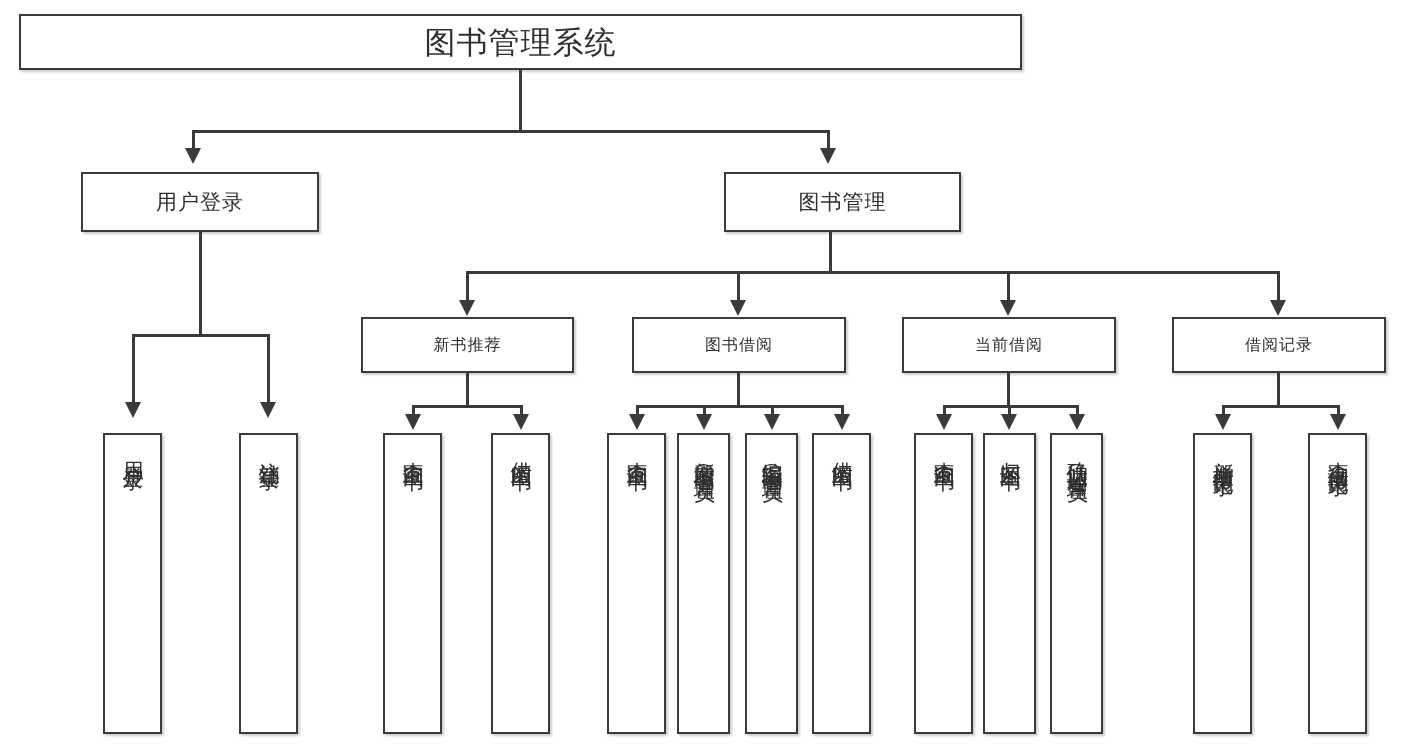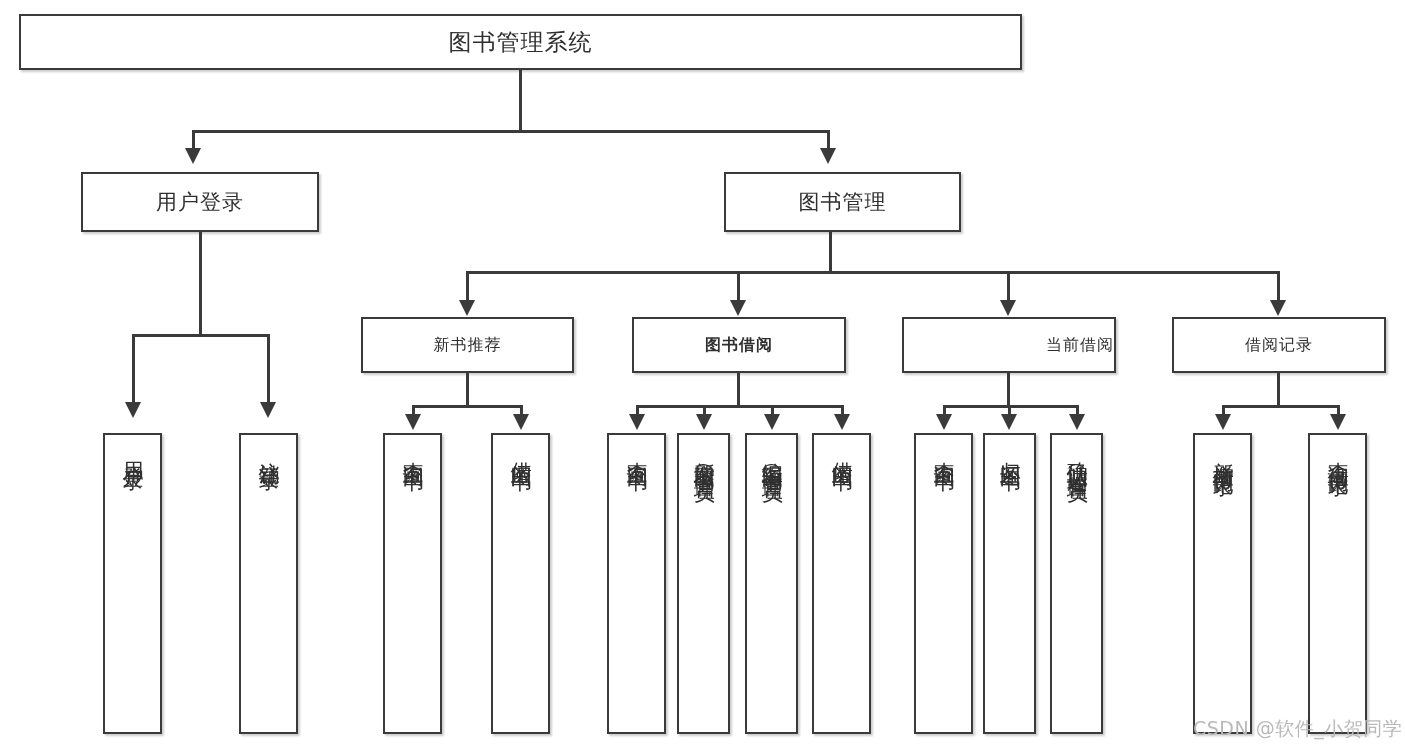--- a/index.html
+++ b/index.html
@@ -29,21 +29,21 @@
     box-shadow:2px 2px 2px rgba(0,0,0,0.20);
     color:#2f2f2f;
   }
   .node .label{
     display:block;
     text-align:center;
     letter-spacing:1px;
     line-height:1.25;
     white-space:nowrap;
   }
-  .node.root .label{font-size:23px;}
+  .node.root .label{font-size:31px;}
   .node.lvl2 .label{font-size:21px;}
   .node.lvl3 .label{font-size:16px;}
 
   
   .node.vtext{
     align-items:flex-start;
     padding-top:10px;
   }
   .node.vtext .label{
     writing-mode:vertical-rl;
@@ -121,24 +121,24 @@
   <div class="ln v" style="left:737px;top:271px;height:32px;"></div>
   <div class="arrow" style="left:730px;top:300px;"></div>
   <div class="ln v" style="left:1007px;top:271px;height:32px;"></div>
   <div class="arrow" style="left:1000px;top:300px;"></div>
   <div class="ln v" style="left:1277px;top:271px;height:32px;"></div>
   <div class="arrow" style="left:1270px;top:300px;"></div>
 
   <div class="node lvl3" style="left:361px;top:317px;width:213px;height:56px;">
     <span class="label">新书推荐</span>
   </div>
-  <div class="node lvl3" style="left:632px;top:317px;width:214px;height:56px;font-weight:bold;">
+  <div class="node lvl3" style="left:632px;top:317px;width:214px;height:56px;">
     <span class="label">图书借阅</span>
   </div>
-  <div class="node lvl3" style="left:902px;top:317px;width:214px;height:56px;justify-content:flex-end;">
+  <div class="node lvl3" style="left:902px;top:317px;width:214px;height:56px;">
     <span class="label">当前借阅</span>
   </div>
   <div class="node lvl3" style="left:1172px;top:317px;width:214px;height:56px;">
     <span class="label">借阅记录</span>
   </div>
 
   <div class="ln v" style="left:466px;top:373px;height:35px;"></div>
   <div class="ln h" style="left:412px;top:405px;width:110px;"></div>
   <div class="ln v" style="left:412px;top:405px;height:14px;"></div>
   <div class="arrow" style="left:405px;top:414px;"></div>
@@ -209,15 +209,14 @@
     <span class="label">确认归还（管理员）</span>
   </div>
 
   <div class="node vtext" style="left:1193px;top:433px;width:59px;height:301px;">
     <span class="label">新增借阅记录</span>
   </div>
   <div class="node vtext" style="left:1308px;top:433px;width:59px;height:301px;">
     <span class="label">查询借阅记录</span>
   </div>
 
-  <div id="watermark" style="left:1193px;top:716px;">CSDN @软件_小贺同学</div>
 
 </div>
 
 </body></html>

